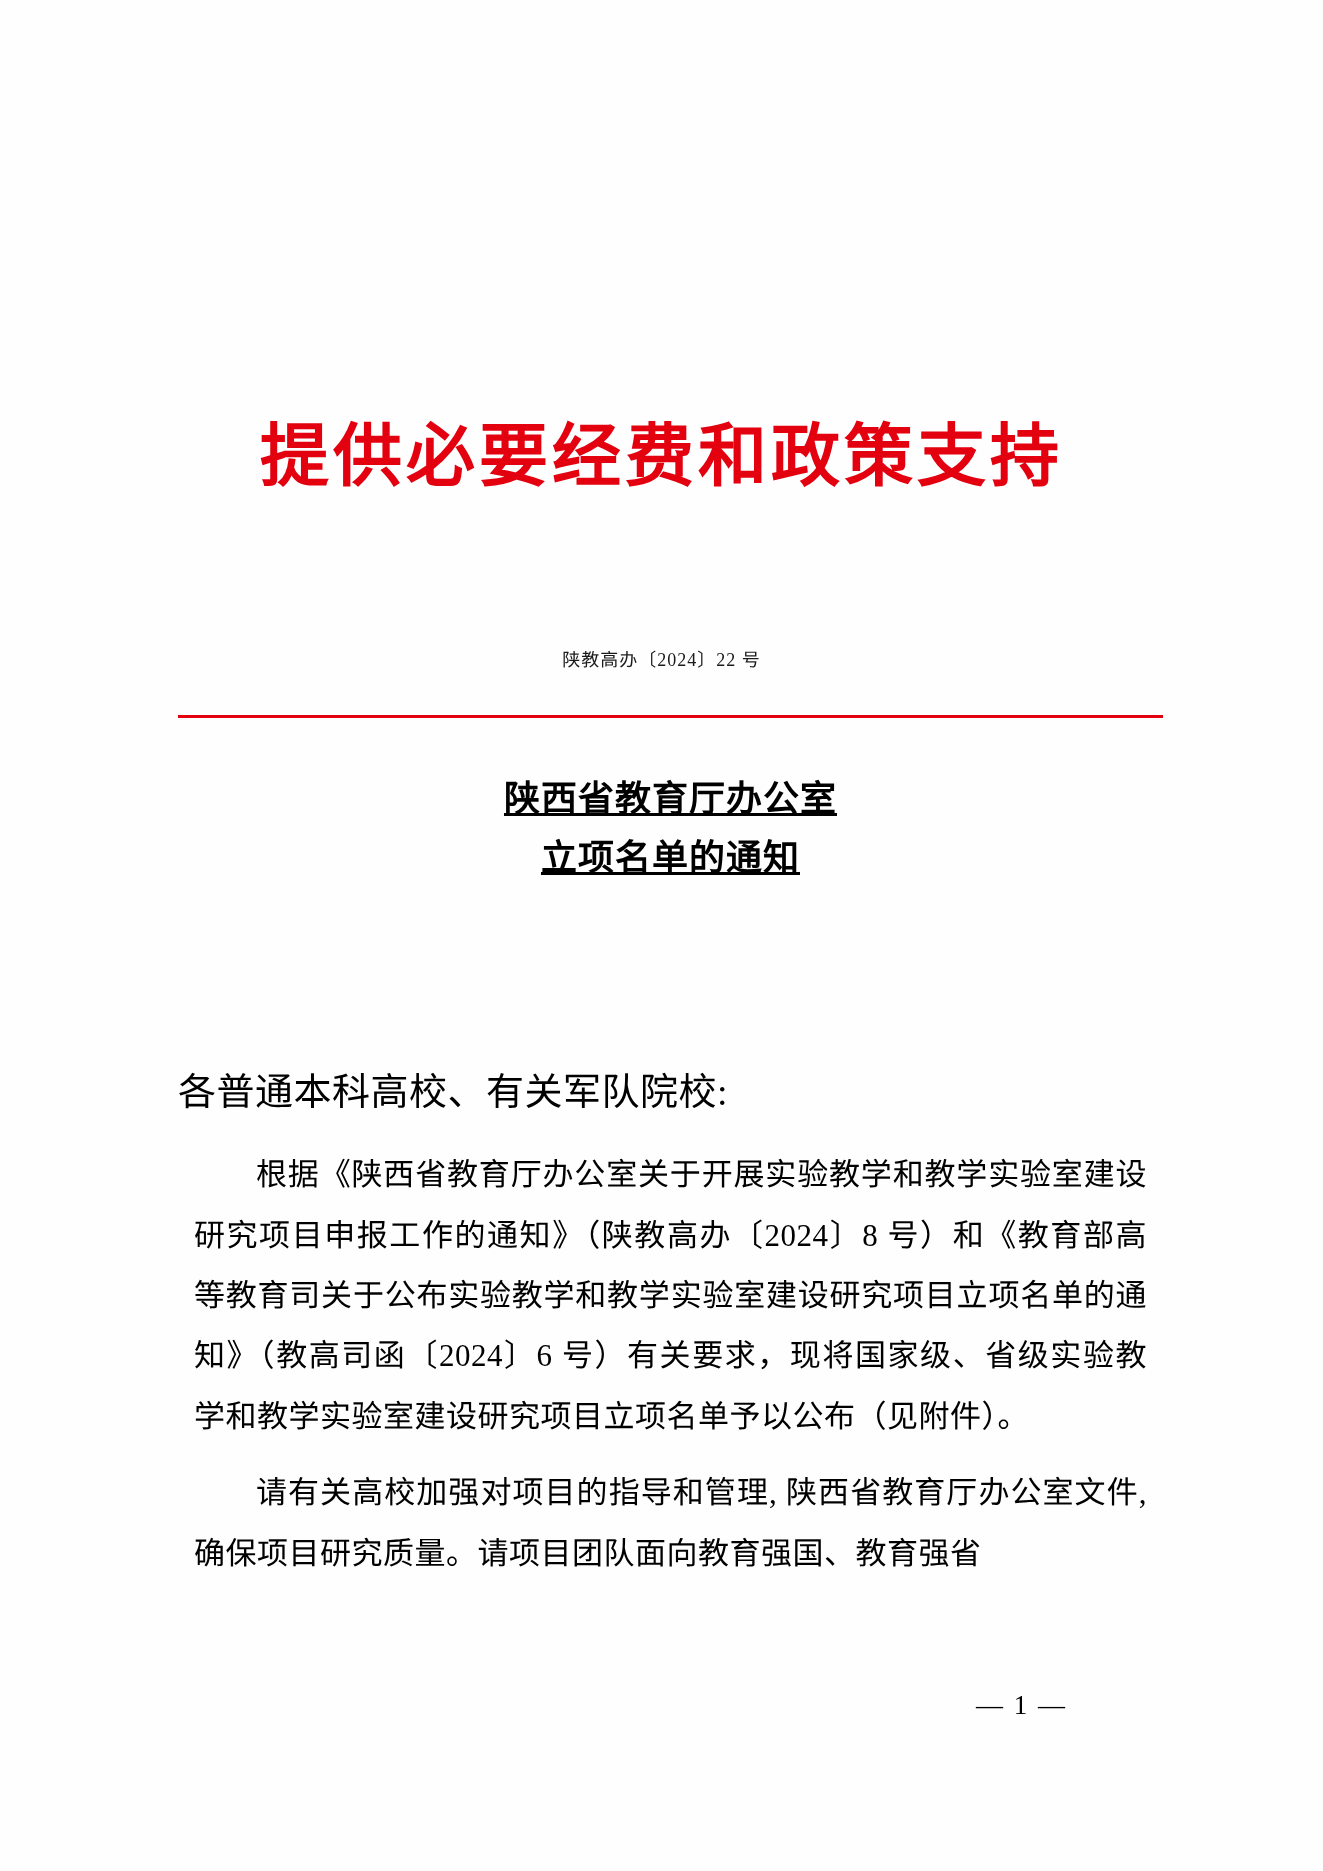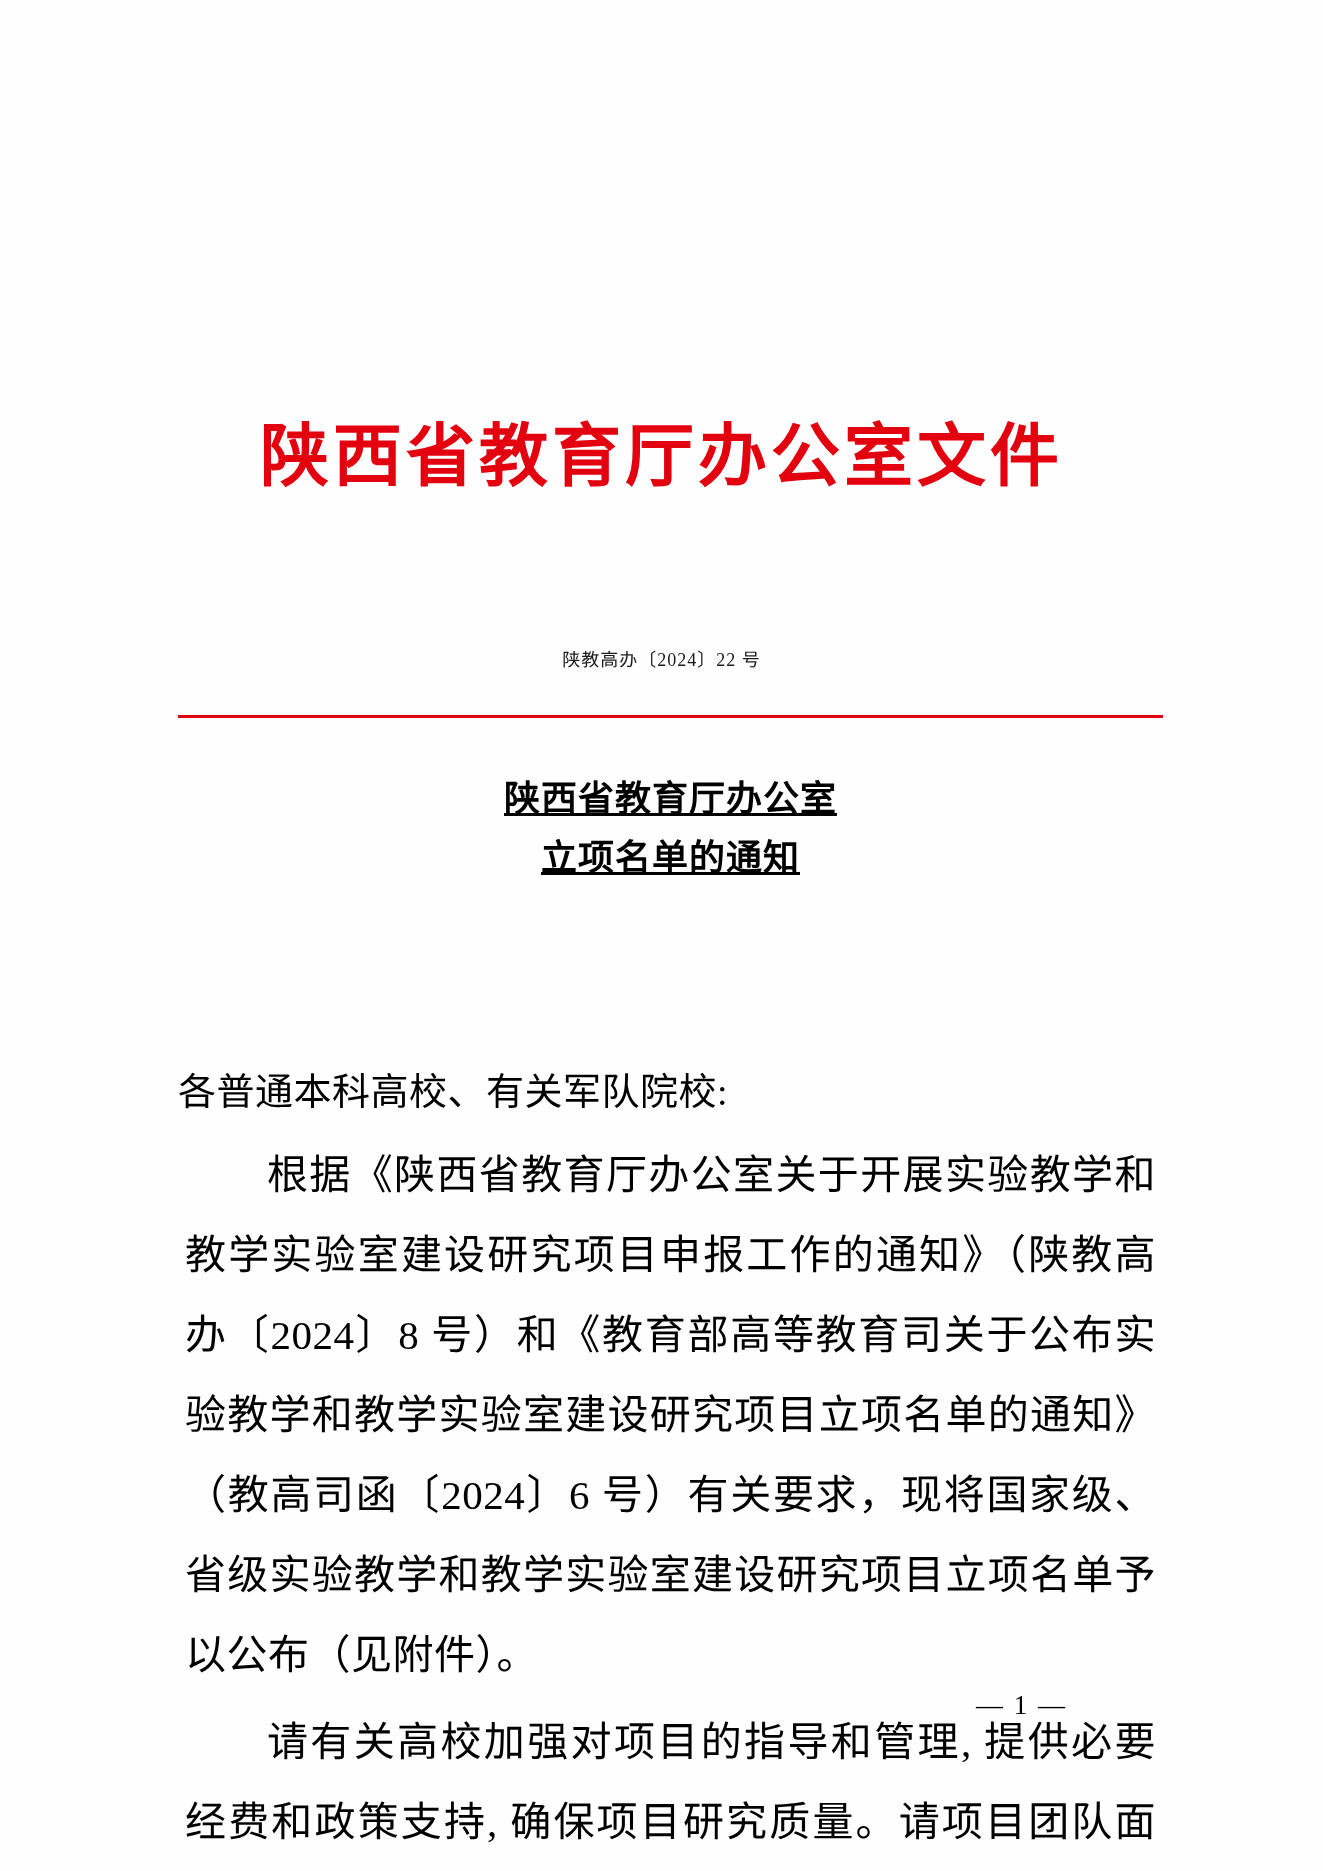--- a/index.html
+++ b/index.html
@@ -74,27 +74,27 @@
     top: 1055px;
     left: 178px;
     width: 985px;
   }
   .salutation {
     font-size: 38px;
     line-height: 1.95;
     letter-spacing: 0.5px;
   }
   .para {
-    font-size: 41px;
+    font-size: 31px;
     line-height: 1.95;
     letter-spacing: 0.5px;
     text-align: justify;
     text-justify: inter-ideograph;
     text-indent: 2em;
-    margin: 7px;
+    margin: 16px;
   }
   .para + .para {
     margin-top: 4px;
   }
   .page-number {
     position: absolute;
     bottom: 150px;
     left: 0;
     right: 0;
     text-align: center;
@@ -105,35 +105,35 @@
   .pn-inner {
     display: inline-block;
   }
 </style>
 </head>
 <body>
 
 <div class="page">
 
   <div class="doc-header">
-    <div class="doc-title-red">陕西省教育厅办公室文件</div>
+    <div class="doc-title-red">提供必要经费和政策支持</div>
   </div>
 
   <div class="doc-number">陕教高办〔2024〕22 号</div>
 
   <div class="red-rule"></div>
 
   <div class="title-block">
     <div class="title-line">陕西省教育厅办公室</div>
     <div class="title-line">立项名单的通知</div>
   </div>
 
   <div class="body-block">
     <div class="salutation">各普通本科高校、有关军队院校:</div>
     <p class="para">根据《陕西省教育厅办公室关于开展实验教学和教学实验室建设研究项目申报工作的通知》（陕教高办〔2024〕8 号）和《教育部高等教育司关于公布实验教学和教学实验室建设研究项目立项名单的通知》（教高司函〔2024〕6 号）有关要求，现将国家级、省级实验教学和教学实验室建设研究项目立项名单予以公布（见附件）。</p>
-    <p class="para">请有关高校加强对项目的指导和管理, 提供必要经费和政策支持, 确保项目研究质量。请项目团队面向教育强国、有关要求</p>
+    <p class="para">请有关高校加强对项目的指导和管理, 陕西省教育厅办公室文件, 确保项目研究质量。请项目团队面向教育强国、教育强省</p>
   </div>
 
   <div class="page-number">
     <span class="pn-inner">— 1 —</span>
   </div>
 
 </div>
 
 </body></html>

